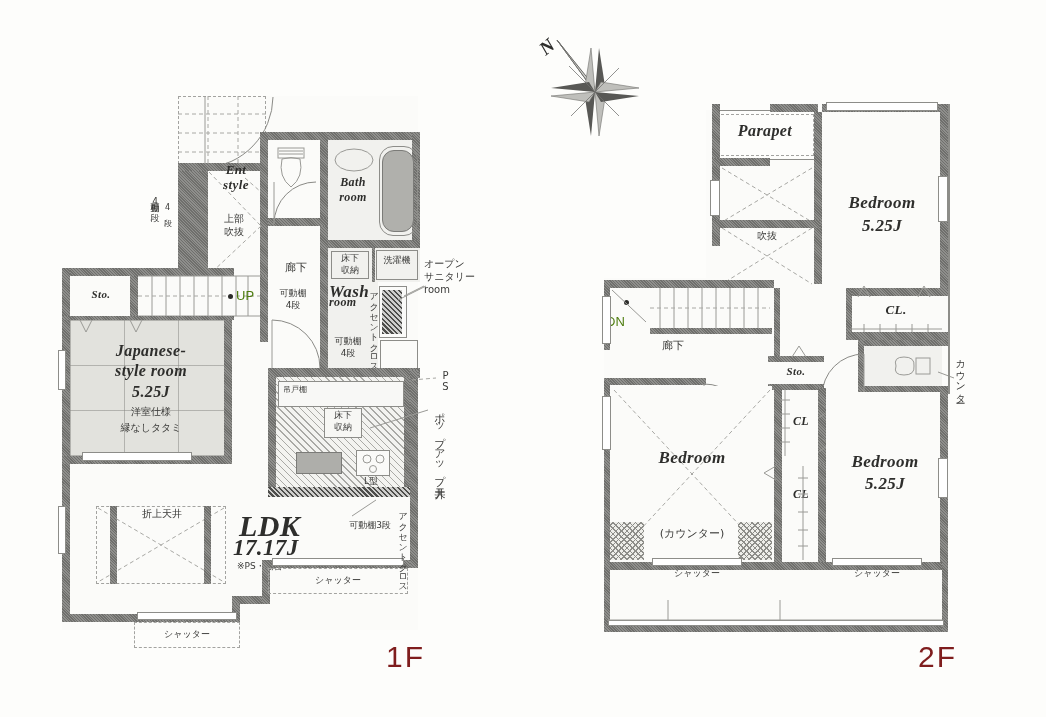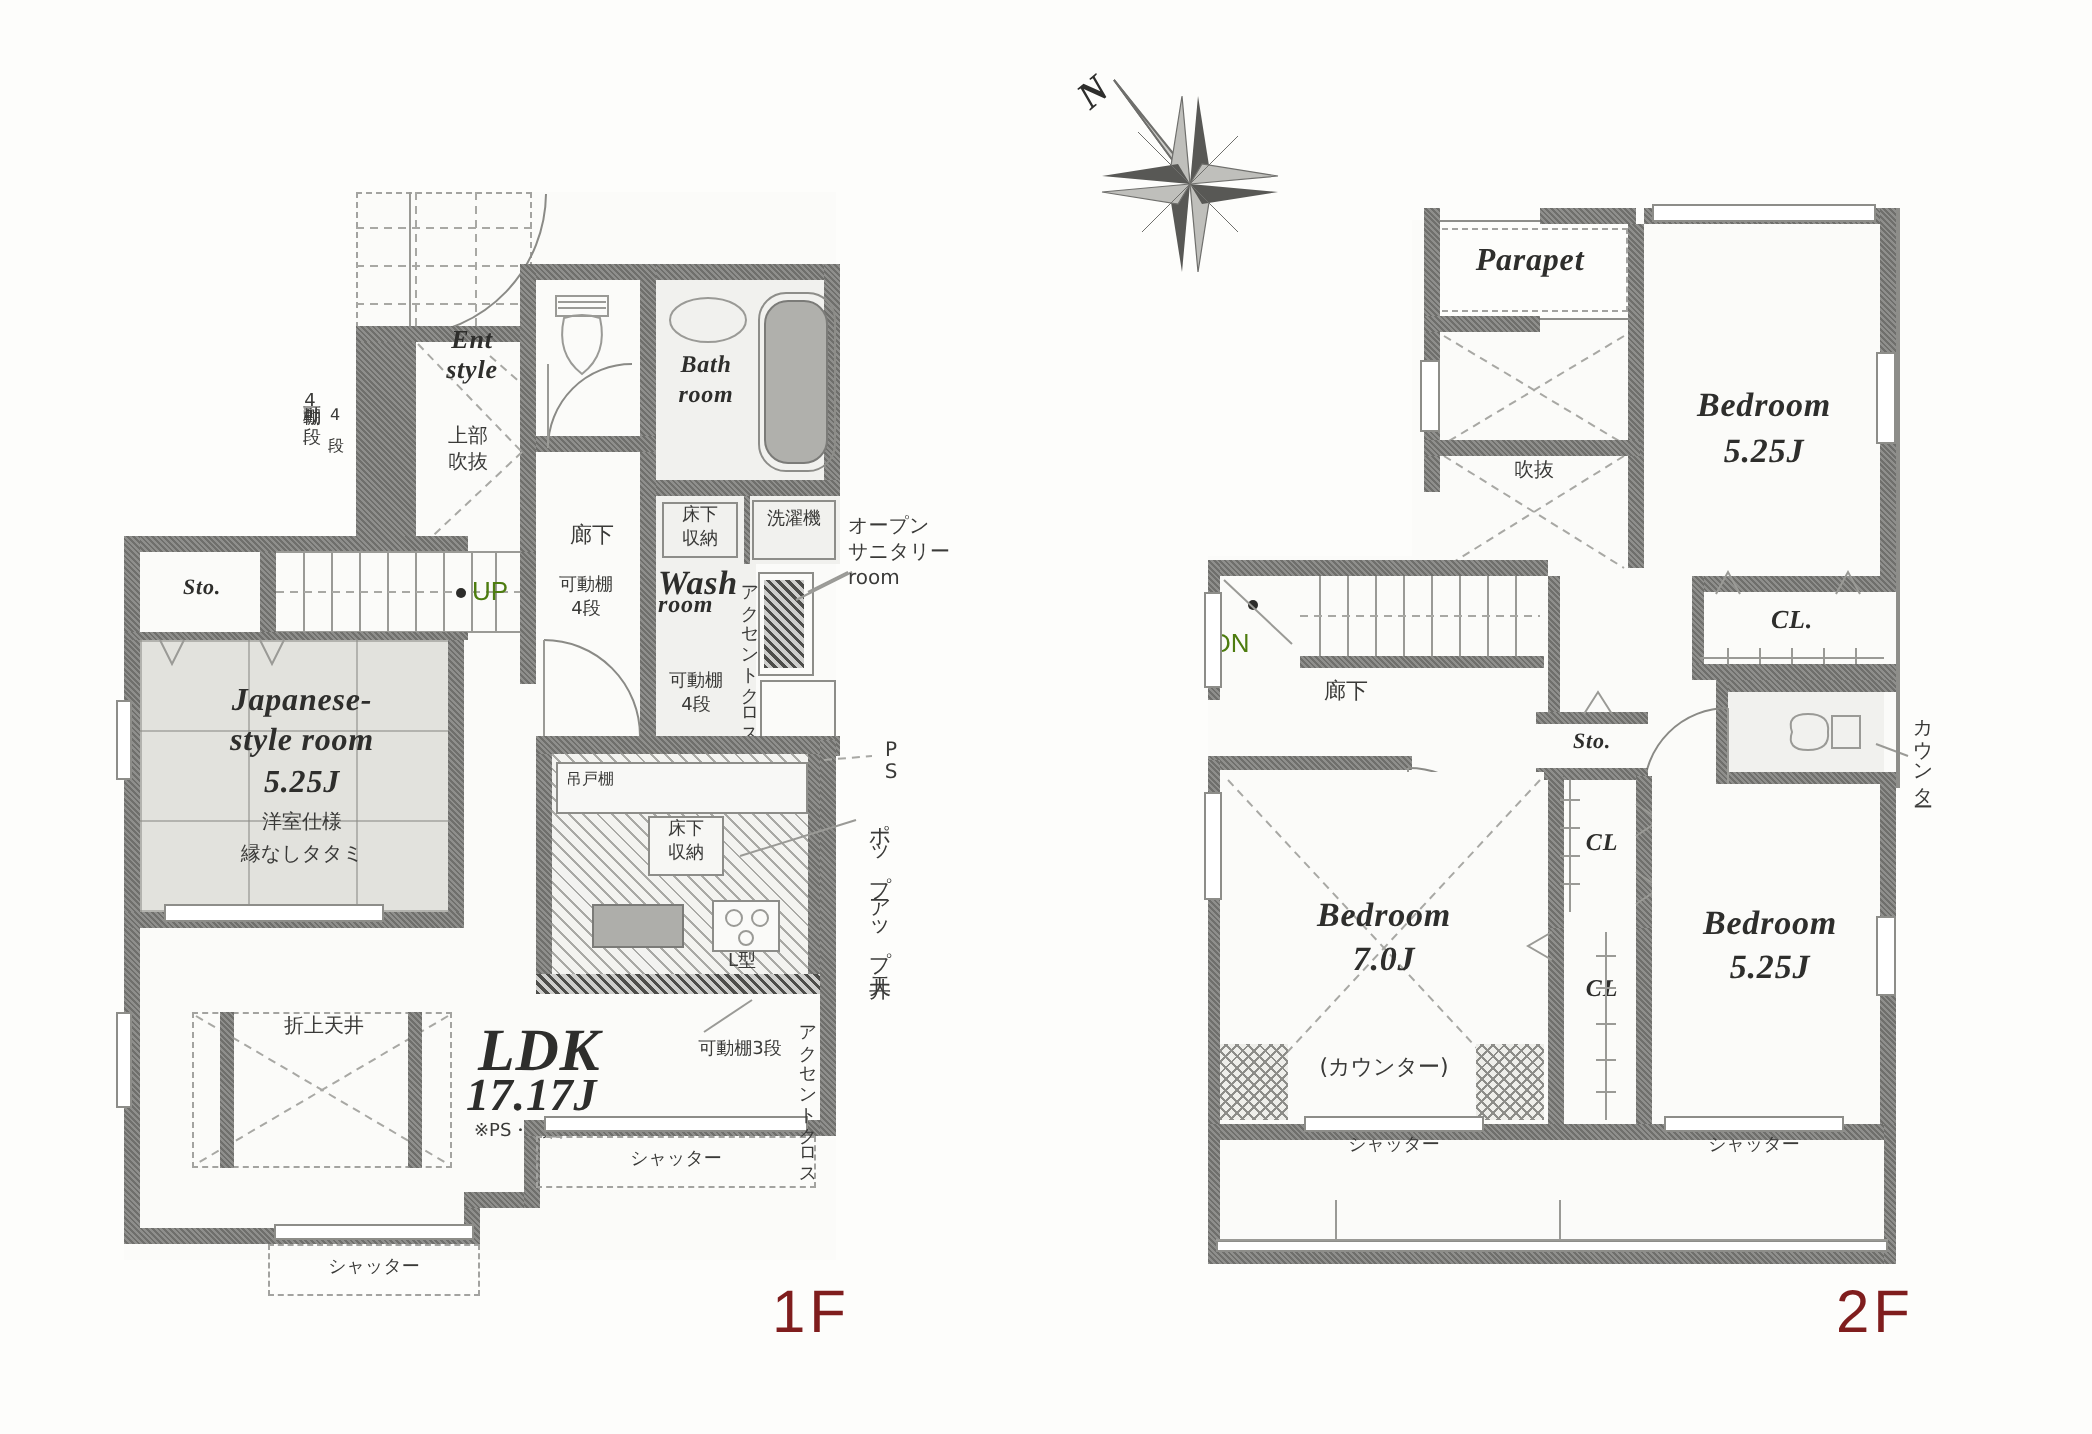--- a/index.html
+++ b/index.html
@@ -520,21 +520,20 @@
 
     <div class="floorfill" style="left:610px; top:386px; width:162px; height:176px;"></div>
     <div class="wall" style="left:604px; top:380px; width:6px; height:182px;"></div>
     <svg style="left:610px; top:386px;" width="164" height="178">
       <line class="dline-dash" x1="4" y1="4" x2="160" y2="172"></line>
       <line class="dline-dash" x1="160" y1="4" x2="4" y2="172"></line>
     </svg>
     <div class="crosshatch" style="left:610px; top:522px; width:34px; height:38px;"></div>
     <div class="crosshatch" style="left:738px; top:522px; width:34px; height:38px;"></div>
     <div class="lbl-en center" style="left:610px; top:448px; width:164px; font-size:17px;">Bedroom</div>
-    <div class="lbl-en center" style="left:610px; top:470px; width:164px; font-size:17px;">7.0J</div>
     <div class="lbl-jp center" style="left:610px; top:528px; width:164px; font-size:11px;">(カウンター)</div>
     <div class="thin" style="left:602px; top:396px; width:9px; height:54px; background:#fff;"></div>
 
     <div class="floorfill" style="left:782px; top:390px; width:38px; height:68px;"></div>
     <div class="wall" style="left:774px; top:388px; width:8px; height:76px;"></div>
     <div class="wall" style="left:818px; top:388px; width:8px; height:76px;"></div>
     <div class="lbl-en center" style="left:782px; top:415px; width:38px; font-size:12px;">CL</div>
     <svg style="left:778px; top:390px;" width="14" height="68">
       <line class="dline" x1="7" y1="0" x2="7" y2="66"></line>
       <line class="dline" x1="2" y1="10" x2="12" y2="10"></line>

